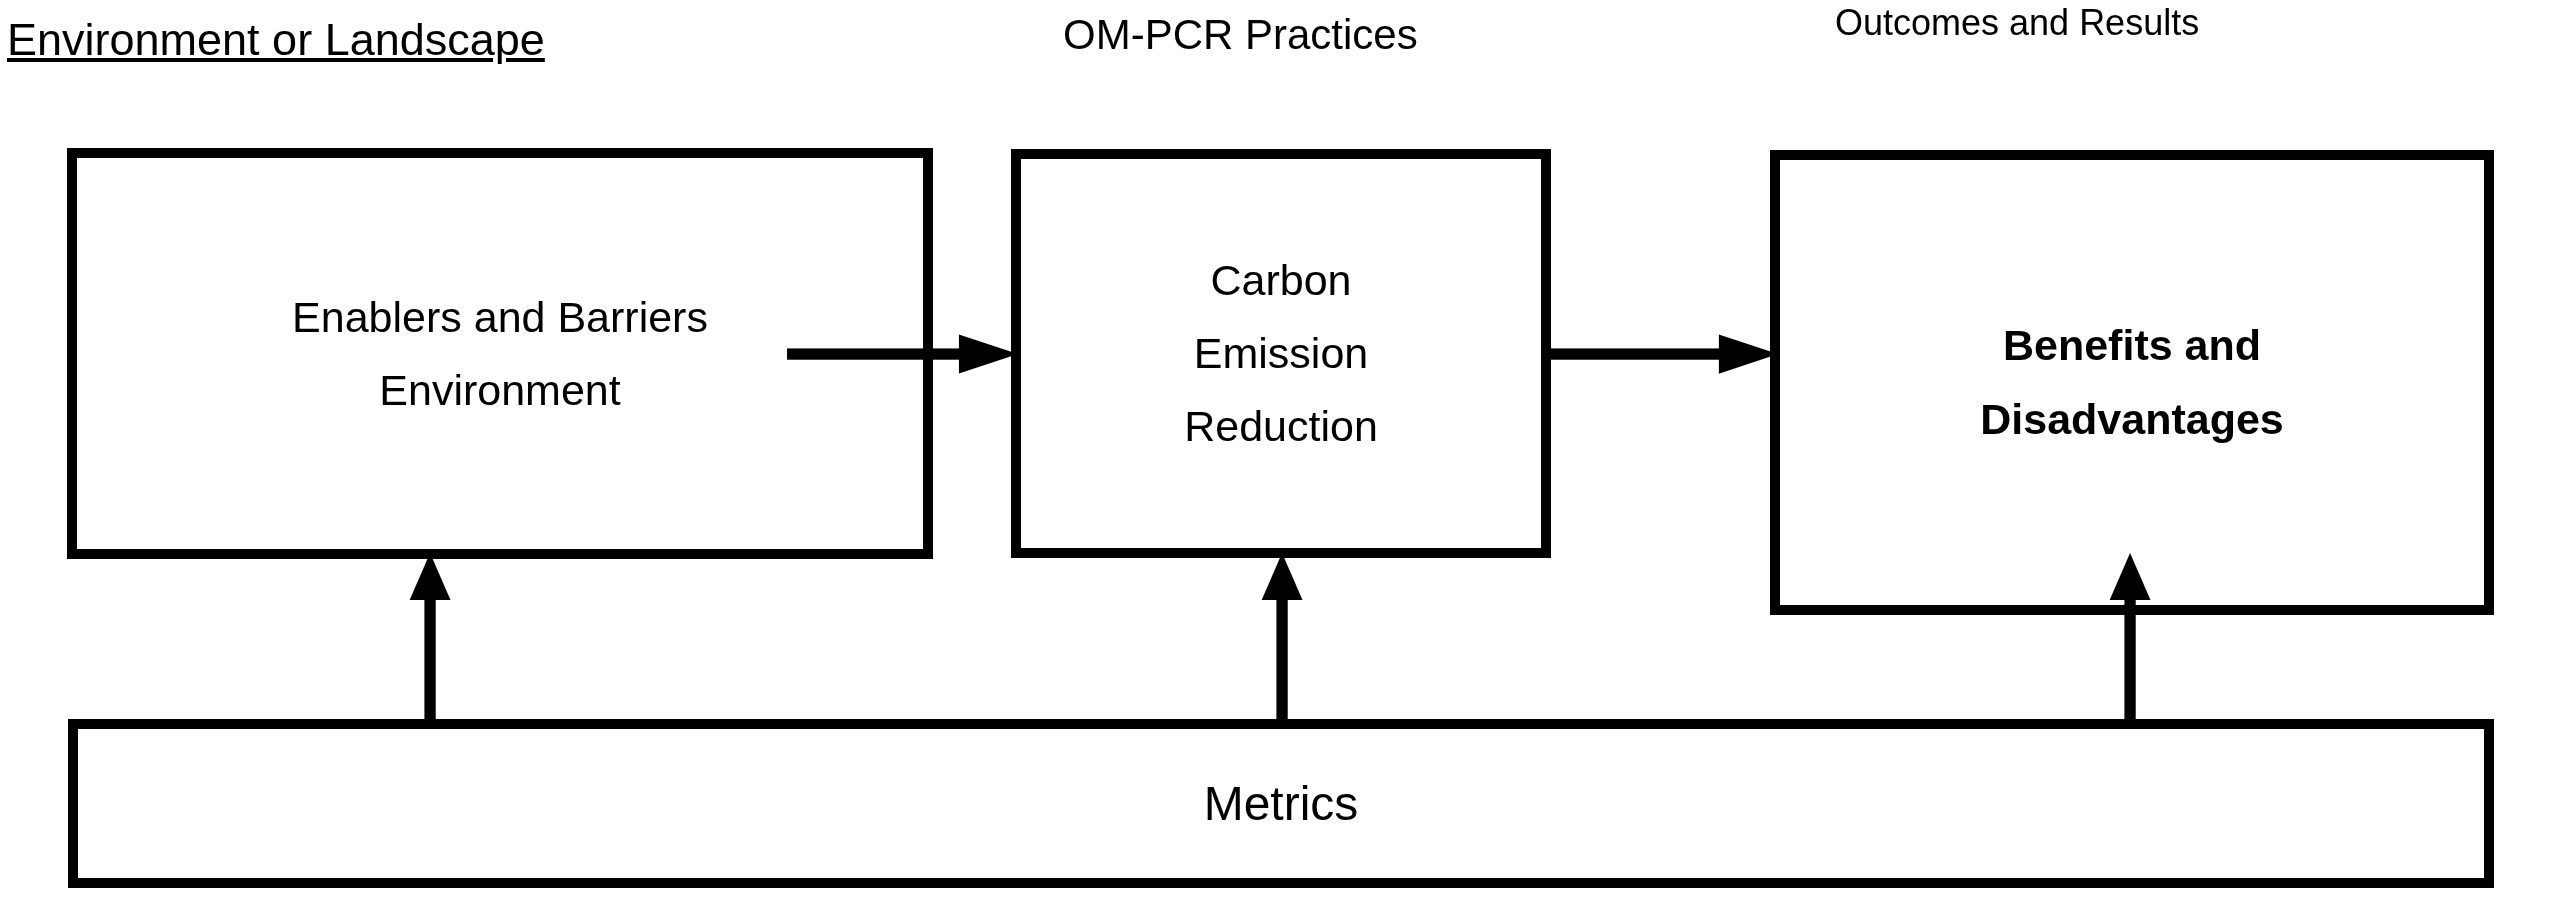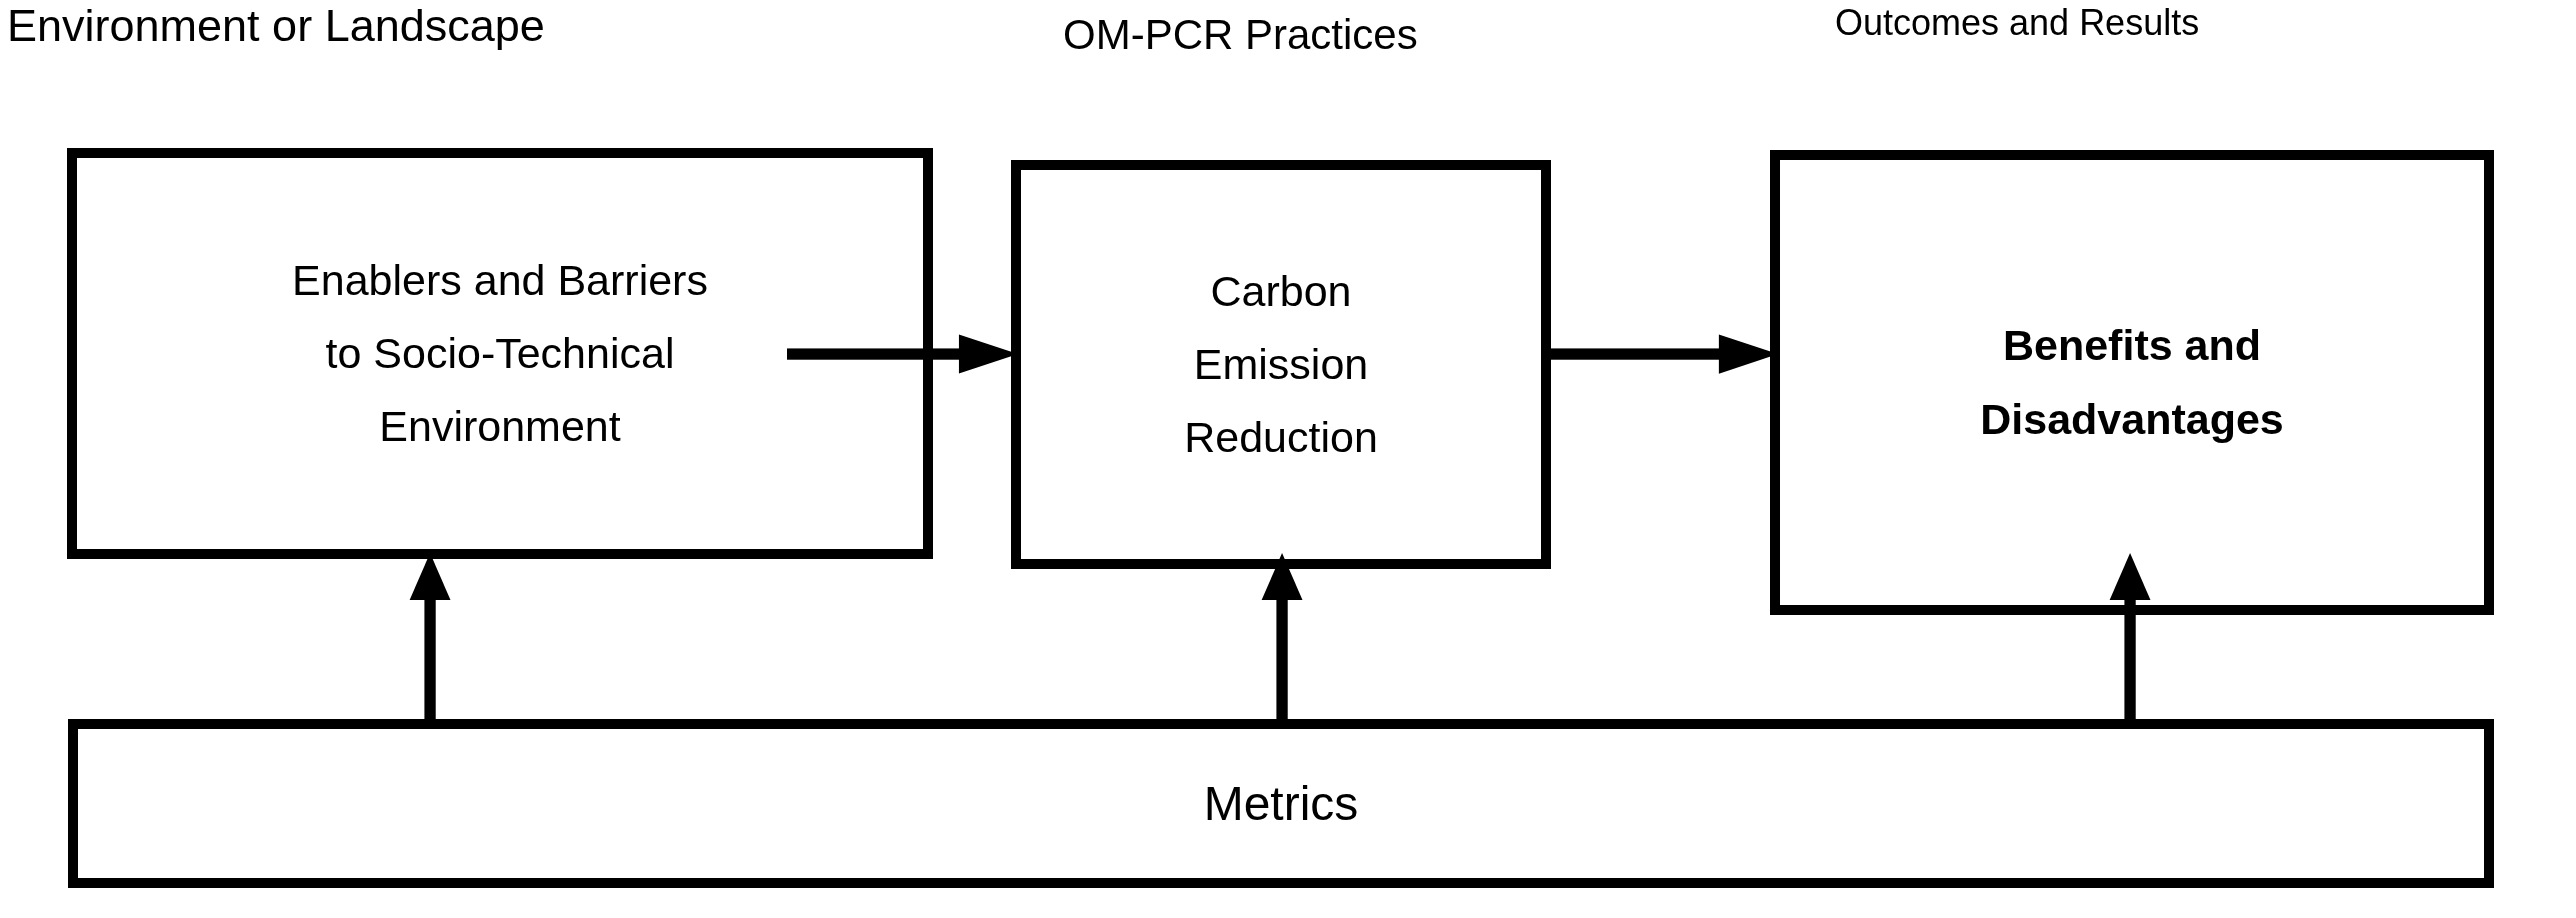--- a/index.html
+++ b/index.html
@@ -18,21 +18,21 @@
     overflow: hidden;
   }
 
   
   .col-header {
     position: absolute;
     white-space: nowrap;
     color: #000000;
     line-height: 1;
   }
-  #header-environment { left: 7px;    top: 3px; font-size: 45px; }
+  #header-environment { left: 7px;    top: 17px; font-size: 45px; text-decoration: underline; }
   #header-practices   { left: 1063px; top: 14px; font-size: 42px; }
   #header-outcomes    { left: 1835px; top: 5.2px;  font-size: 36px; }
 
   
   .process-box {
     position: absolute;
     box-sizing: border-box;
     background: #ffffff;
     border: 10.4px solid #000000;
     display: flex;
@@ -42,21 +42,21 @@
   }
   .box-line {
     font-size: 43px;
     line-height: 1;
     white-space: nowrap;
     text-align: center;
   }
   .box-line + .box-line { margin-top: 30px; }
 
   #box-enablers   { left: 67px;   top: 148px; width: 866px; height: 411px; }
-  #box-carbon     { left: 1011px; top: 160px; width: 540px; height: 409px; }
+  #box-carbon     { left: 1011px; top: 149px; width: 540px; height: 409px; }
   #box-benefits   { left: 1770px; top: 150px; width: 724px; height: 465px; font-weight: bold; }
 
   #box-benefits .box-line + .box-line { margin-top: 31px; }
 
   
   #box-metrics {
     position: absolute;
     box-sizing: border-box;
     left: 68px;
     top: 719px;
@@ -98,21 +98,20 @@
 <div id="canvas">
 
   <div class="col-header" id="header-environment">Environment or Landscape</div>
 
   <div class="col-header" id="header-practices">OM-PCR Practices</div>
 
   <div class="col-header" id="header-outcomes">Outcomes and Results</div>
 
   <div class="process-box" id="box-enablers">
     <div class="box-line">Enablers and Barriers</div>
-    <div class="box-line">to Socio-Technical</div>
     <div class="box-line">Environment</div>
   </div>
 
   <div class="process-box" id="box-carbon">
     <div class="box-line">Carbon</div>
     <div class="box-line">Emission</div>
     <div class="box-line">Reduction</div>
   </div>
 
   <div class="process-box" id="box-benefits">

